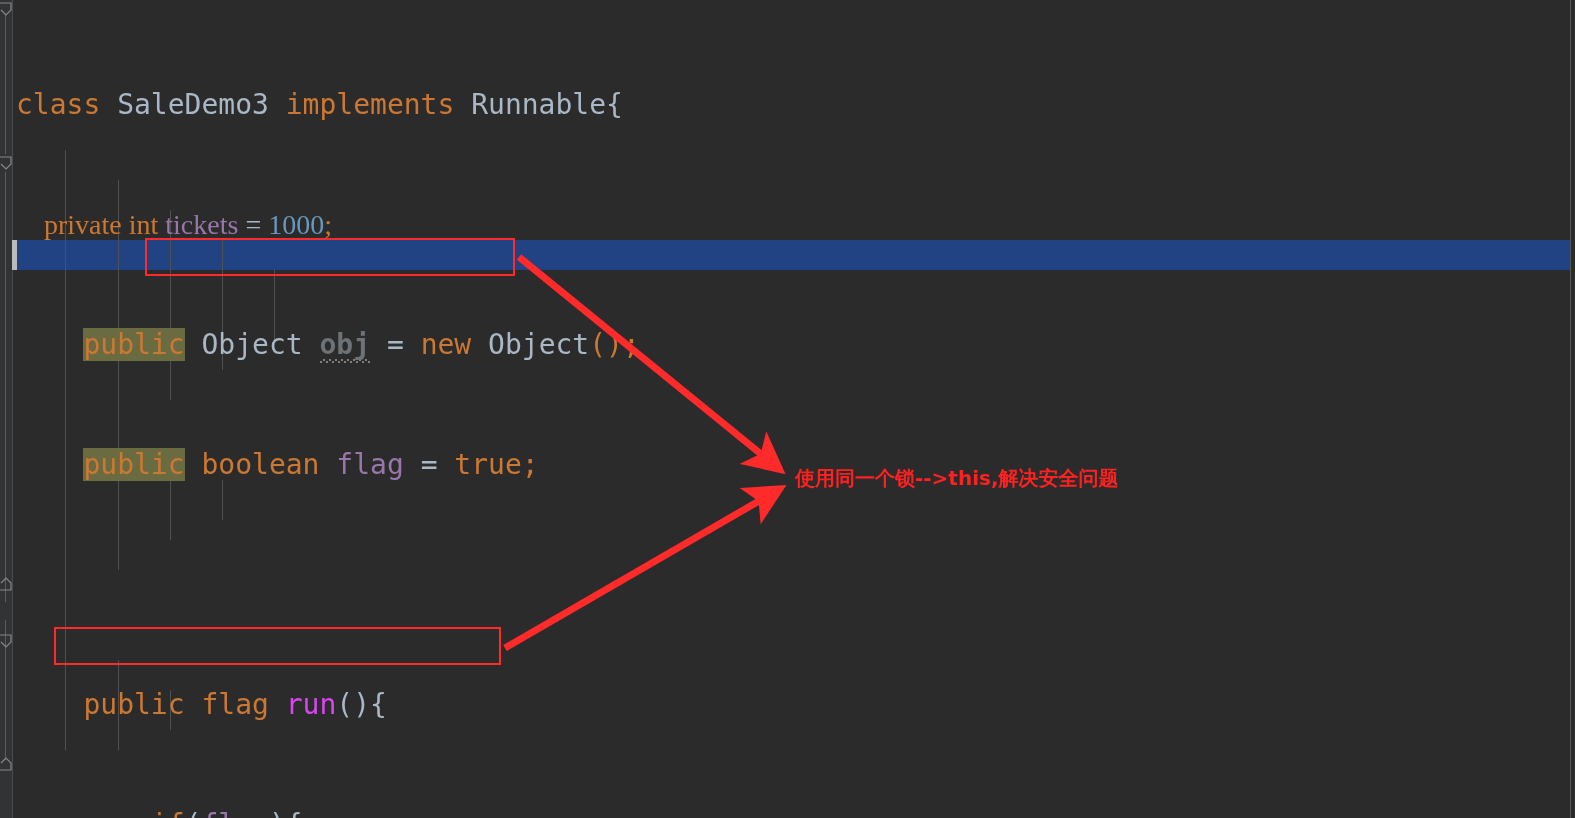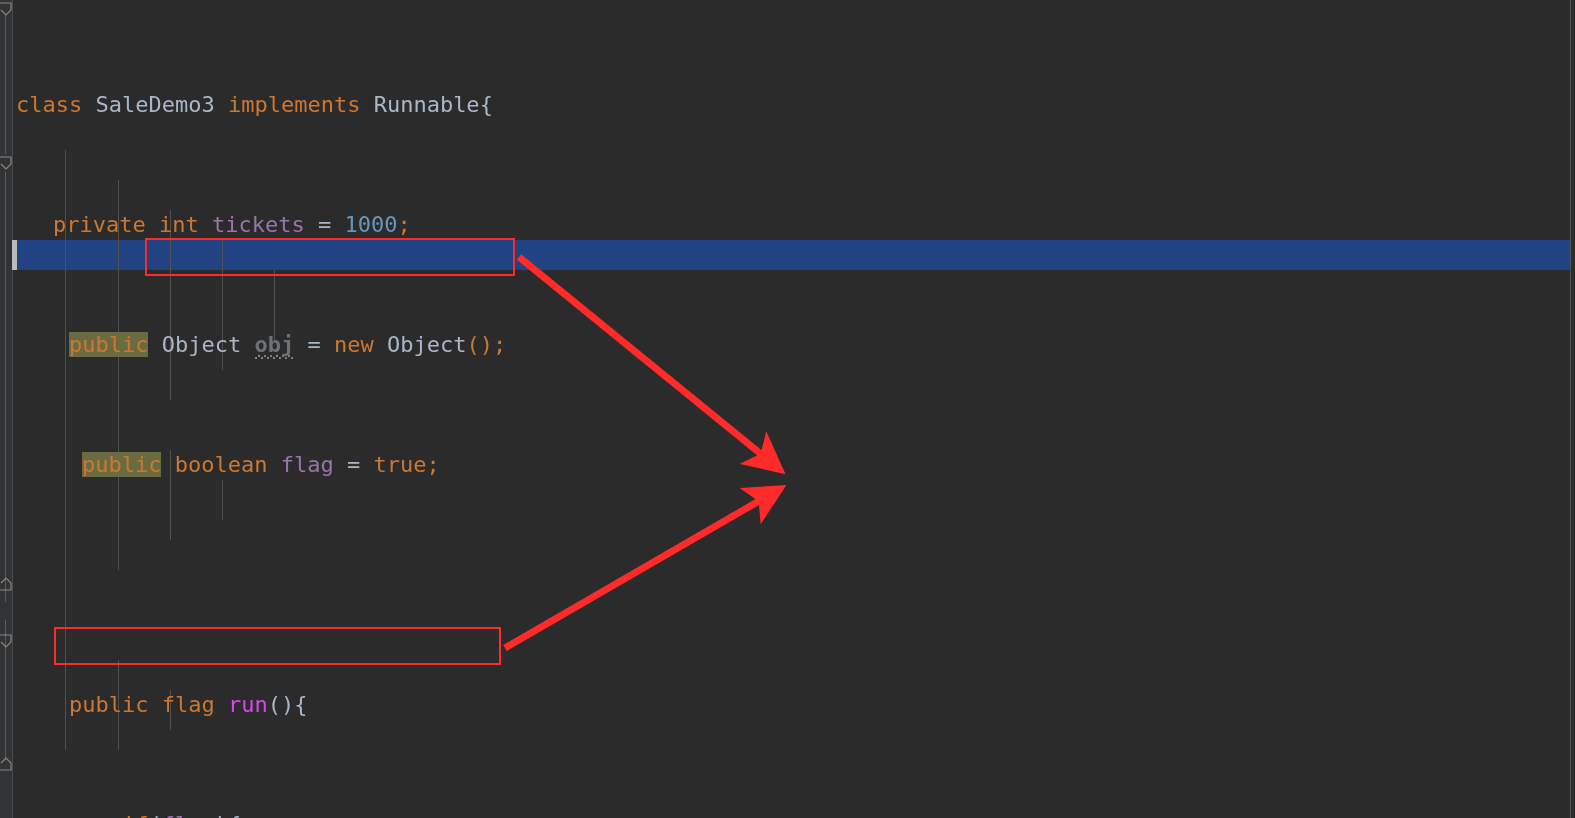--- a/index.html
+++ b/index.html
@@ -33,21 +33,21 @@
   .fold svg{display:block;}
 
   
   .spine{
     position:absolute;left:5px;width:1px;background:#5c5c5c;
   }
 
   
   #code{
     position:absolute;left:0;top:0;width:1575px;height:818px;
-    font-size:22px;line-height:30px;
+    font-size:28px;line-height:30px;
     white-space:pre;
   }
   .line{
     position:relative;height:30px;line-height:30px;
     padding-left:0;
   }
 
   
   .sel-row{
     position:absolute;left:12px;right:5px;height:30px;background:#214283;
@@ -147,25 +147,25 @@
   <div class="guide" style="left:222px;top:240px;height:130px;"></div>
   <div class="guide" style="left:222px;top:480px;height:40px;"></div>
   <div class="guide" style="left:274px;top:270px;height:70px;"></div>
   <div class="guide" style="left:118px;top:660px;height:90px;"></div>
   <div class="guide" style="left:170px;top:690px;height:40px;"></div>
 
   <div id="code">
 
     <div class="line" style="padding-left:16px;"><span class="kw2">class</span><span class="plain"> </span><span class="plain">SaleDemo3</span><span class="plain"> </span><span class="kw2">implements</span><span class="plain"> </span><span class="plain">Runnable</span><span class="brace">{</span></div>
 
-    <div class="line" style=""><span class="plain">    </span><span class="kw">private</span><span class="plain"> </span><span class="kw">int</span><span class="plain"> </span><span class="field">tickets</span><span class="plain"> </span><span class="plain">=</span><span class="plain"> </span><span class="num">1000</span><span class="semi">;</span></div>
+    <div class="line" style="padding-left:16px;font-family:Liberation Serif, serif;"><span class="plain">    </span><span class="kw">private</span><span class="plain"> </span><span class="kw">int</span><span class="plain"> </span><span class="field">tickets</span><span class="plain"> </span><span class="plain">=</span><span class="plain"> </span><span class="num">1000</span><span class="semi">;</span></div>
 
     <div class="line" style="padding-left:16px;"><span class="plain">    </span><span class="kw hl">public</span><span class="plain"> </span><span class="plain">Object</span><span class="plain"> </span><span class="gray squig">obj</span><span class="plain"> </span><span class="plain">=</span><span class="plain"> </span><span class="kw">new</span><span class="plain"> </span><span class="plain">Object</span><span class="semi">();</span></div>
 
-    <div class="line" style="padding-left:29px;"><span class="plain">    </span><span class="kw hl">public</span><span class="plain"> </span><span class="kw">boolean</span><span class="plain"> </span><span class="field">flag</span><span class="plain"> </span><span class="plain">=</span><span class="plain"> </span><span class="kw">true</span><span class="semi">;</span></div>
+    <div class="line" style="padding-left:16px;"><span class="plain">    </span><span class="kw hl">public</span><span class="plain"> </span><span class="kw">boolean</span><span class="plain"> </span><span class="field">flag</span><span class="plain"> </span><span class="plain">=</span><span class="plain"> </span><span class="kw">true</span><span class="semi">;</span></div>
 
     <div class="line">&nbsp;</div>
 
     <div class="line" style="padding-left:16px;"><span class="plain">    </span><span class="kw">public</span><span class="plain"> </span><span class="kw">flag</span><span class="plain"> </span><span class="method">run</span><span class="brace">(){</span></div>
 
     <div class="line" style="padding-left:16px;"><span class="plain">        </span><span class="kw">if</span><span class="brace">(</span><span class="field">flag</span><span class="brace">){</span></div>
 
     
 
     
@@ -213,15 +213,16 @@
     <svg width="1575" height="818" style="position:absolute;left:0;top:0;">
       <defs>
         <marker id="ah" markerWidth="6" markerHeight="6" refX="4.6" refY="3" orient="auto" markerUnits="strokeWidth">
           <path d="M0,0 L6,3 L0,6 L1.4,3 z" fill="#ff2a2a"></path>
         </marker>
       </defs>
       <line x1="519" y1="257" x2="778" y2="468" stroke="#ff2a2a" stroke-width="7" marker-end="url(#ah)"></line>
       <line x1="505" y1="648" x2="778" y2="490" stroke="#ff2a2a" stroke-width="7" marker-end="url(#ah)"></line>
     </svg>
 
+    <div class="note" style="left:795px;top:465px;">使用同一个锁--&gt;this,解决安全问题</div>
   </div>
 
 </div>
 
 </body></html>

